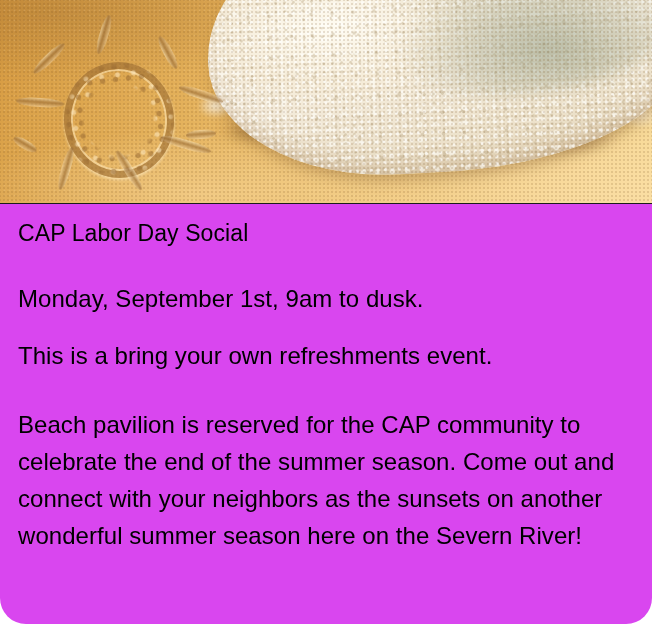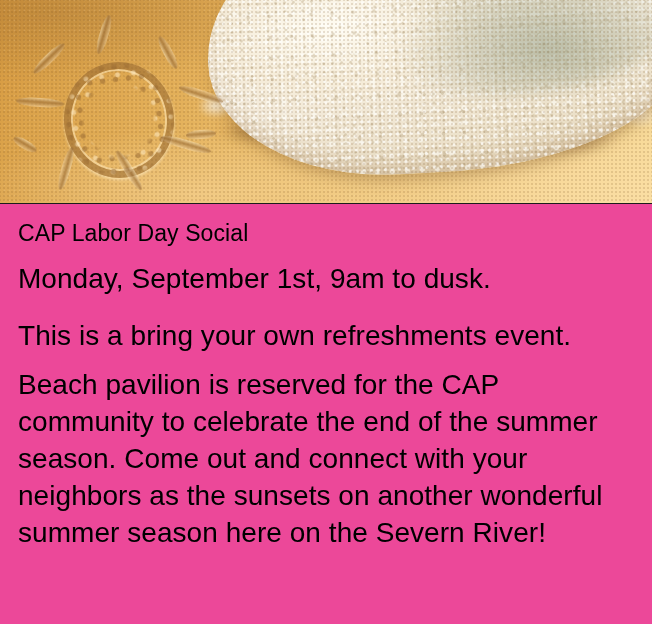--- a/index.html
+++ b/index.html
@@ -14,21 +14,22 @@
     overflow: hidden;
     font-family: "Liberation Sans", sans-serif;
     color: #000000;
     -webkit-font-smoothing: antialiased;
   }
 
   .page {
     position: relative;
     width: 652px;
     height: 624px;
-    background: #ec4899;
+    background: #d946ef;
+    border-radius: 26px;
   }
 
   
   .hero {
     position: relative;
     width: 652px;
     height: 204px;
     overflow: hidden;
     border-bottom: 1px solid #1c1c1c;
     box-sizing: border-box;
@@ -216,24 +217,24 @@
     padding: 14px 20px 0 18px;
   }
   .title {
     font-size: 23px;
     line-height: 30px;
     letter-spacing: 0.1px;
     margin: 0 0 0 0;
     color: #000;
   }
   .para {
-    font-size: 28px;
+    font-size: 24px;
     line-height: 37px;
     letter-spacing: 0.05px;
-    margin: 12px 0 0 0;
+    margin: 32px 0 0 0;
     color: #000;
     max-width: 618px;
   }
   .para.tight { margin-top: 20px; }
 </style>
 </head>
 <body>
 
 <div class="page">
 

